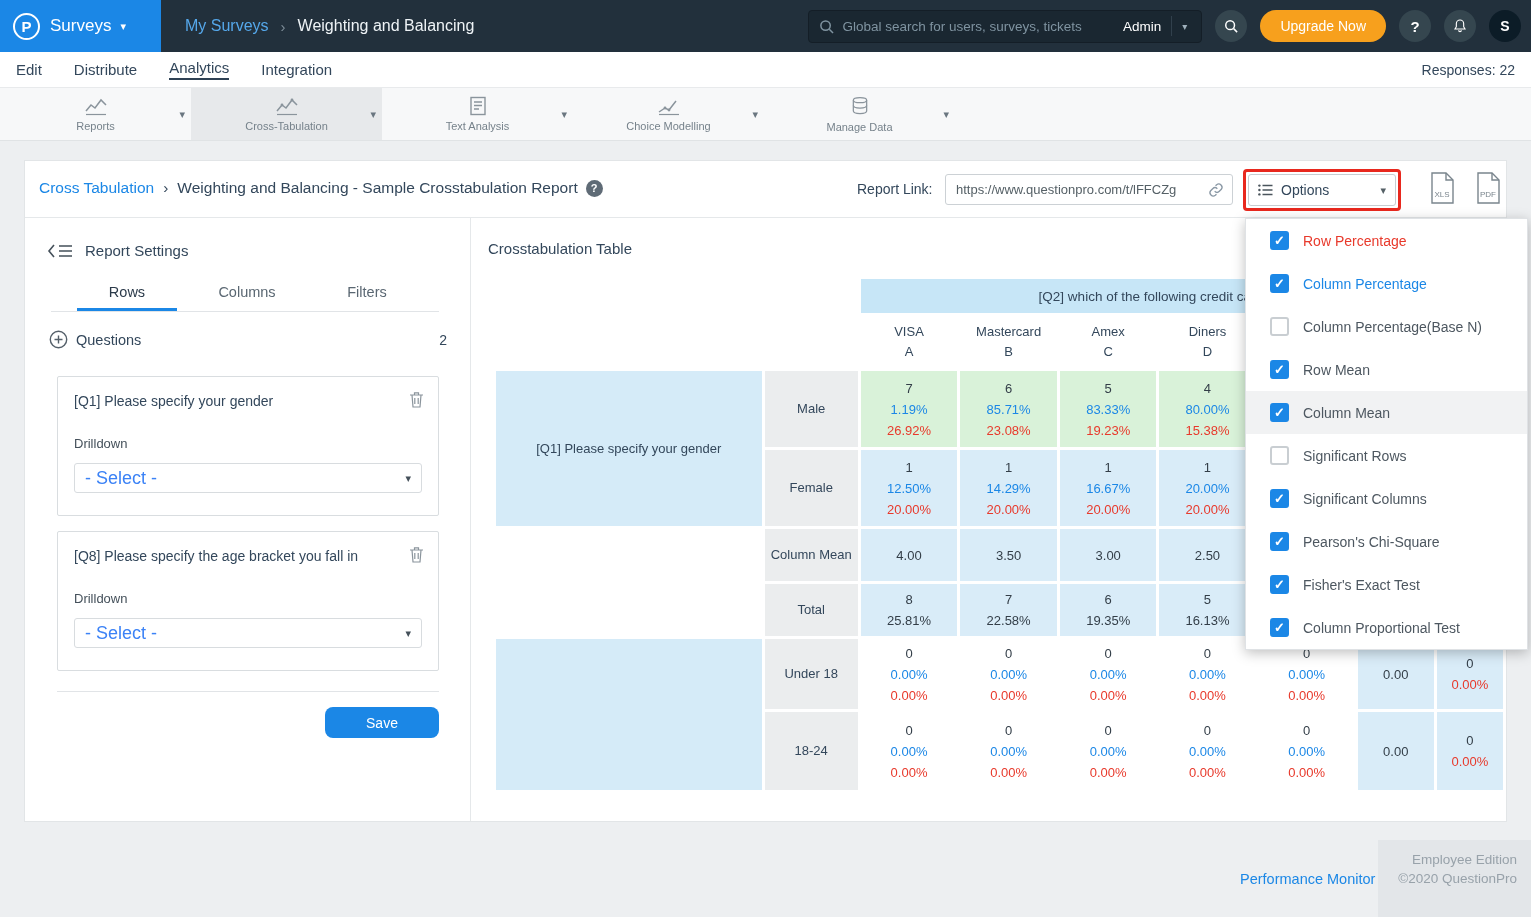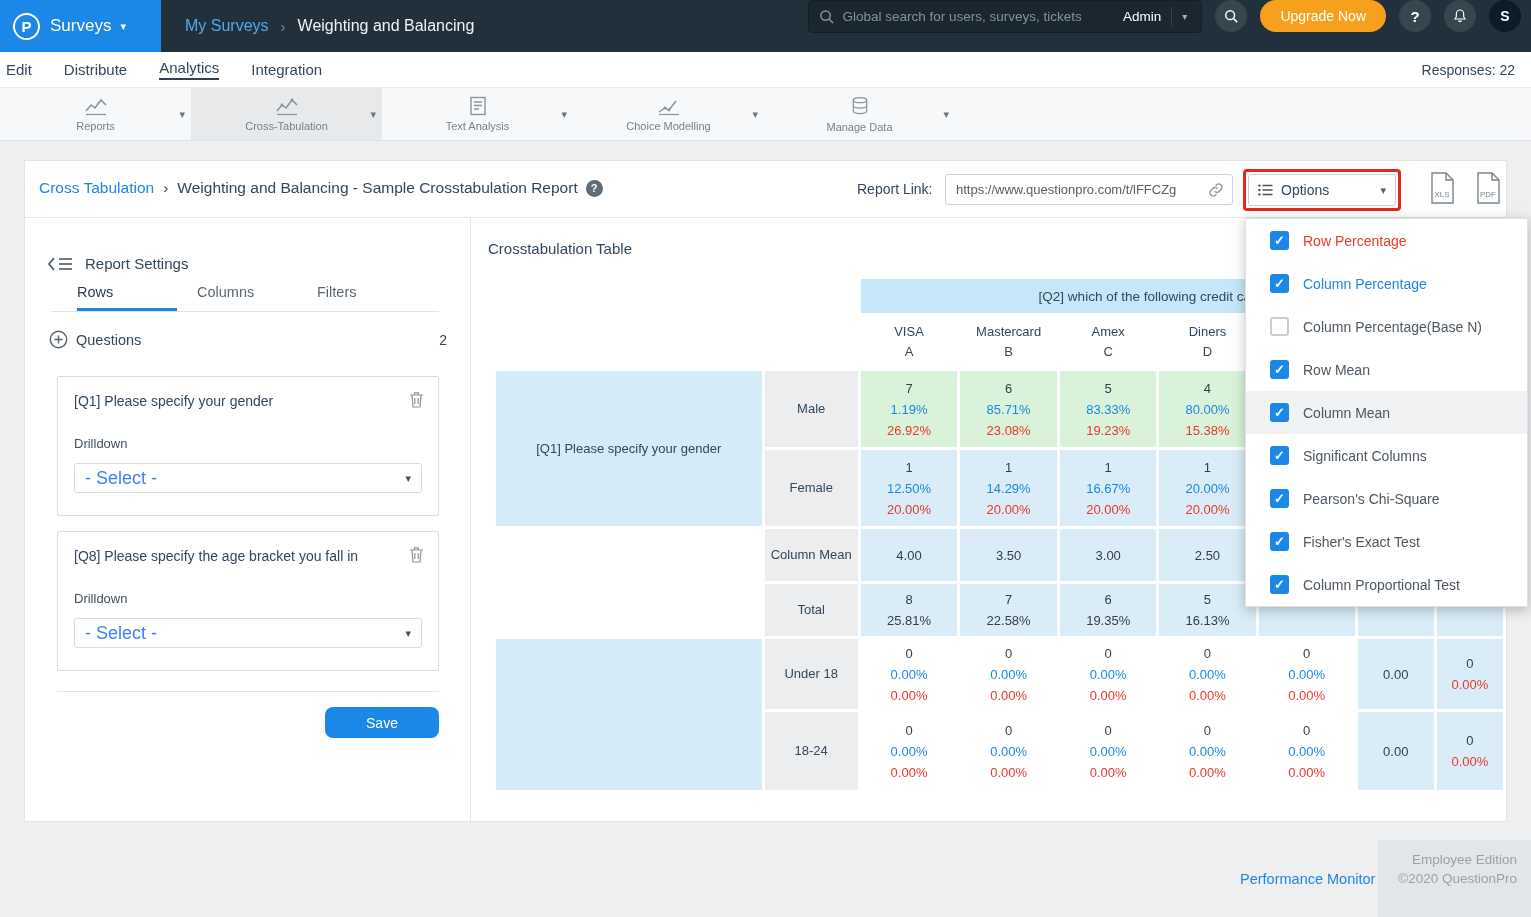--- a/index.html
+++ b/index.html
@@ -10,35 +10,35 @@
   
   .topbar { position:absolute; top:0; left:0; right:0; height:52px; background:#22303c; display:flex; align-items:center; }
   .logo-box { width:161px; height:52px; background:#1b87e6; display:flex; align-items:center; padding-left:13px; flex:0 0 auto; cursor:pointer;}
   .pmark { width:27px; height:27px; border:2px solid #fff; border-radius:50%; color:#fff; font-weight:bold; font-size:15px; display:flex; align-items:center; justify-content:center; }
   .product { color:#fff; font-size:17px; font-weight:500; margin-left:10px; }
   .logo-caret { color:#fff; font-size:11px; margin-left:9px; }
   .tb-breadcrumb { display:flex; align-items:center; margin-left:24px; font-size:16px; }
   .tb-parent { color:#55a7ea; cursor:pointer; }
   .tb-sep { color:#7e8d98; margin:0 12px; font-size:15px; }
   .tb-current { color:#eef3f6; }
-  .tb-right { position:absolute; right:10px; top:0; height:52px; display:flex; align-items:flex-start; gap:13px; }
+  .tb-right { position:absolute; right:10px; top:0; height:52px; display:flex; align-items:center; gap:13px; }
   .searchbox { width:394px; height:33px; background:#1a2731; border:1px solid #141e27; border-radius:4px; display:flex; align-items:center; padding:0 8px 0 10px; }
   .searchbox svg { flex:0 0 auto; }
   .searchbox input { flex:1; background:transparent; border:none; outline:none; color:#c7d2da; font-size:13.5px; margin-left:8px; font-family:"Liberation Sans",sans-serif; }
   .searchbox input::placeholder { color:#7f93a0; }
   .scope { color:#fff; font-size:13.5px; margin:0 10px 0 6px; cursor:pointer; }
   .s-sep { width:1px; height:20px; background:#31404c; }
   .scaret { color:#9fb0bc; font-size:10px; padding:0 6px 0 10px; cursor:pointer; }
   .circle-btn { width:32px; height:32px; border-radius:50%; background:#35464f; display:flex; align-items:center; justify-content:center; cursor:pointer; color:#fff; }
   .upgrade { height:32px; border-radius:16px; background:#f7a01d; color:#fff; font-size:14px; font-weight:500; display:flex; align-items:center; padding:0 20px; cursor:pointer; border:none; }
   .help-c { font-size:15px; font-weight:bold; }
   .avatar { background:#0c1c27; font-size:14px; font-weight:bold; }
 
   
-  .nav { position:absolute; top:52px; left:0; right:0; height:36px; background:#fff; display:flex; align-items:center; padding-left:6px; gap:32px; border-bottom:1px solid #e8eaec; }
+  .nav { position:absolute; top:52px; left:0; right:0; height:36px; background:#fff; display:flex; align-items:center; padding-left:16px; gap:32px; border-bottom:1px solid #e8eaec; }
   .nav-item { font-size:15px; color:#33475b; cursor:pointer; }
   .nav-item.active { border-bottom:2px solid #2e4154; padding-bottom:2px; }
   .responses { position:absolute; right:16px; font-size:14px; color:#33475b; }
 
   
   .toolbar { position:absolute; top:88px; left:0; right:0; height:53px; background:#f7f8f9; border-bottom:1px solid #e0e3e5; display:flex; }
   .tool { position:relative; width:191px; height:100%; display:flex; flex-direction:column; align-items:center; justify-content:center; gap:4px; cursor:pointer; }
   .tool.active { background:#e7e9eb; }
   .tool .tlabel { font-size:11px; color:#76828b; }
   .tool .tcaret { position:absolute; right:6px; top:50%; transform:translateY(-50%); font-size:11px; color:#6a7680; cursor:pointer; }
@@ -57,24 +57,24 @@
   .opt-hl { position:absolute; left:1218px; top:8px; width:158px; height:42px; border:3px solid #e8281e; border-radius:4px; display:flex; align-items:center; justify-content:center; }
   .opt-btn { width:148px; height:32px; background:#fff; border:1px solid #c8cdd1; border-radius:3px; display:flex; align-items:center; padding:0 9px; gap:8px; cursor:pointer; }
   .opt-btn .olabel { font-size:14px; color:#33475b; }
   .opt-btn .ocaret { margin-left:auto; font-size:11px; color:#556066; }
   .doc-ico { position:absolute; top:11px; cursor:pointer; }
   .doc-xls { left:1404px; }
   .doc-pdf { left:1450px; }
 
   
   .lpanel { position:absolute; left:0; top:57px; width:446px; bottom:0; border-right:1px solid #e5e8ea; }
-  .rs-head { position:absolute; left:22px; top:24px; display:flex; align-items:center; gap:12px;margin-top:13px; }
+  .rs-head { position:absolute; left:22px; top:24px; display:flex; align-items:center; gap:12px; }
   .rs-title { font-size:15px; color:#33475b; }
   .tabs { position:absolute; left:26px; top:62px; width:388px; height:32px; border-bottom:1px solid #e1e4e7; display:flex; padding-left:26px; gap:20px; }
-  .tab { width:100px; text-align:left; font-size:14.5px; color:#5a6772; cursor:pointer; padding-top:4px; }
+  .tab { width:100px; text-align:center; font-size:14.5px; color:#5a6772; cursor:pointer; padding-top:4px; }
   .tab.active { color:#2b3a4a; border-bottom:3px solid #1b87e6; }
   .q-row { position:absolute; left:24px; top:112px; width:398px; display:flex; align-items:center; gap:8px; }
   .q-label { font-size:14.5px; color:#33475b; }
   .q-count { margin-left:auto; font-size:14px; color:#33475b; }
   .qcard { position:absolute; left:32px; width:382px; background:#fff; border:1px solid #d9dde0; border-radius:2px; padding:16px; }
   .qcard1 { top:158px; height:140px; }
   .qcard2 { top:313px; height:140px; }
   .qc-title { font-size:14px; color:#33475b; padding-right:28px; }
   .qc-trash { position:absolute; right:14px; top:14px; cursor:pointer; }
   .qc-drill { font-size:13px; color:#44505a; margin-top:27px; }
@@ -542,20 +542,24 @@
     </div>
     <div class="om-row">
       <span class="cbx checked"></span>
       <span class="om-label">Row Mean</span>
     </div>
     <div class="om-row hl">
       <span class="cbx checked"></span>
       <span class="om-label">Column Mean</span>
     </div>
     <div class="om-row">
+      <span class="cbx"></span>
+      <span class="om-label">Significant Rows</span>
+    </div>
+    <div class="om-row">
       <span class="cbx checked"></span>
       <span class="om-label">Significant Columns</span>
     </div>
     <div class="om-row">
       <span class="cbx checked"></span>
       <span class="om-label">Pearson's Chi-Square</span>
     </div>
     <div class="om-row">
       <span class="cbx checked"></span>
       <span class="om-label">Fisher's Exact Test</span>

